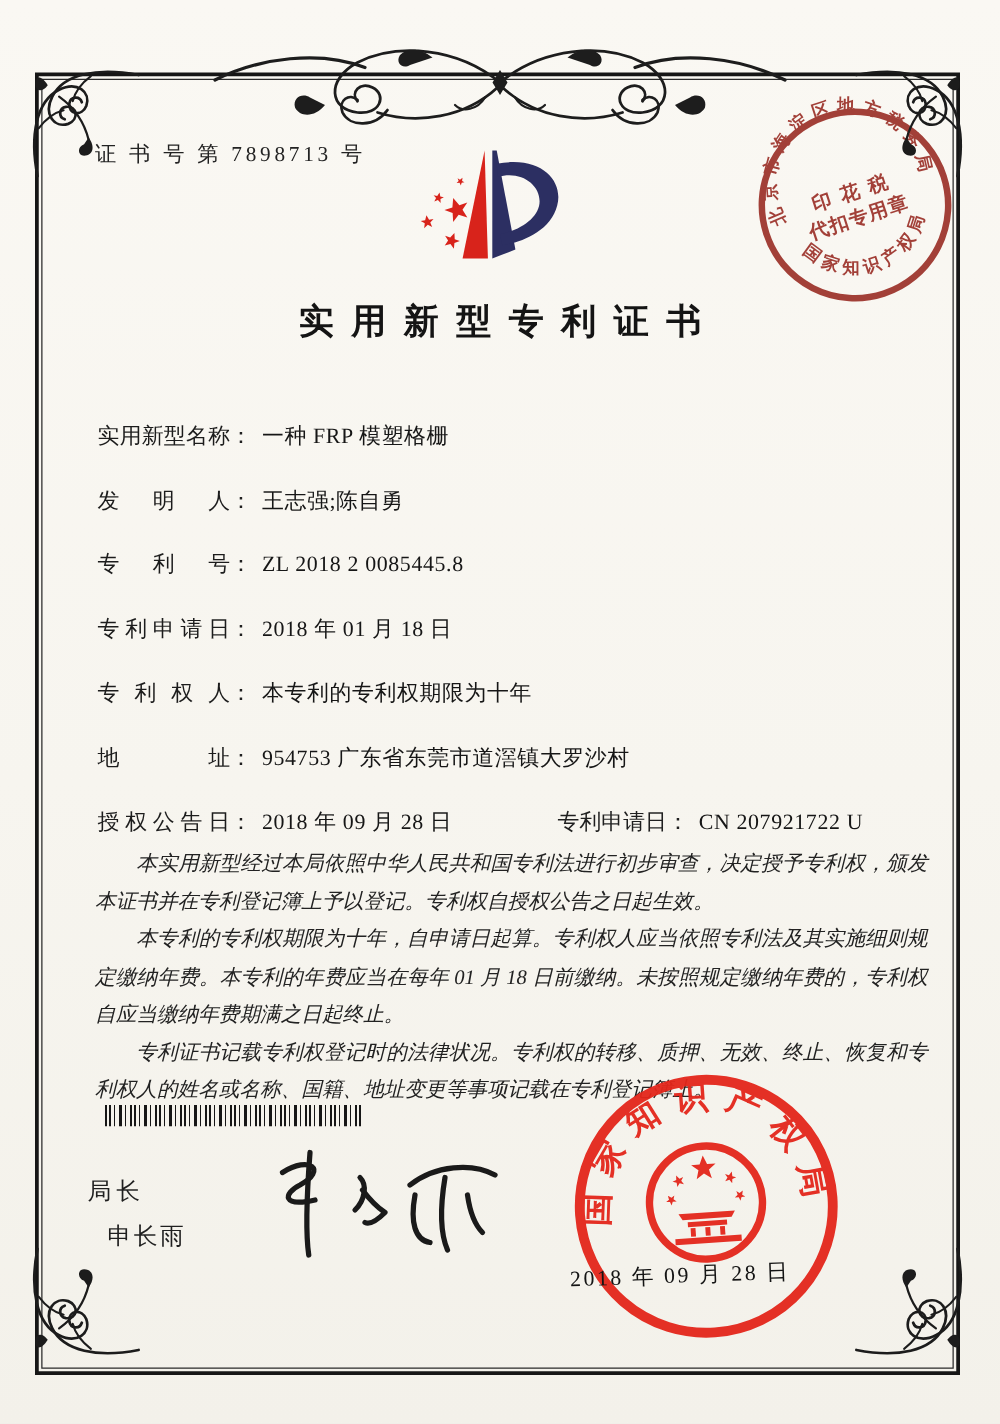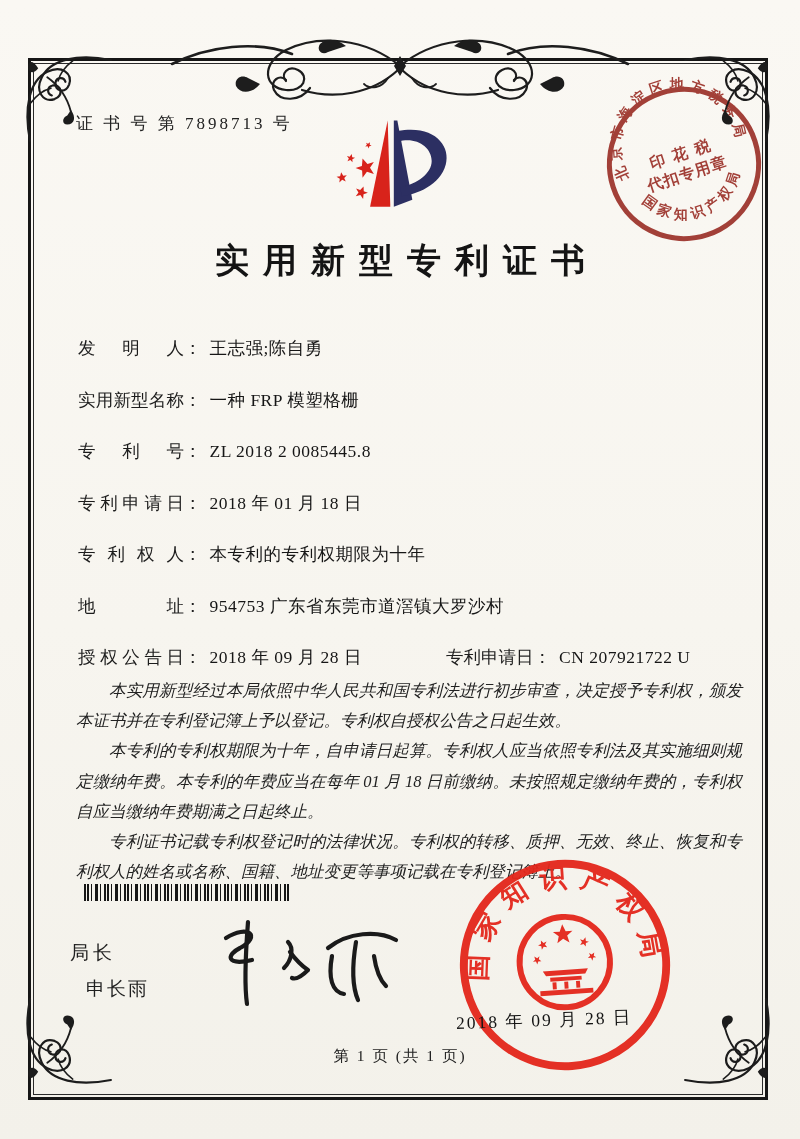--- a/index.html
+++ b/index.html
@@ -31,21 +31,21 @@
   .top-ornament{position:absolute;left:160px;top:26px;z-index:3;}
   
   .cert-no{
     position:absolute;left:76px;top:112px;
     font-size:17px;letter-spacing:3px;color:#222;
   }
   .logo{position:absolute;left:312px;top:108px;}
   .tax-stamp{position:absolute;left:596px;top:76px;opacity:.88;}
   .doc-title{
     position:absolute;left:0;right:0;top:238px;
-    text-align:center;font-size:34px;font-weight:bold;
+    text-align:center;font-size:28px;font-weight:bold;
     letter-spacing:14px;color:#141414;text-indent:14px;
   }
   
   .fields{position:absolute;left:78px;top:336px;width:660px;font-size:17.5px;}
   .frow{margin-bottom:25.5px;height:26px;white-space:nowrap;position:relative;}
   .flabel{
     display:inline-block;width:106px;
     text-align:justify;text-align-last:justify;
     vertical-align:top;color:#1c1c1c;
   }
@@ -168,24 +168,24 @@
       </text>
       <text x="85" y="80" text-anchor="middle" font-size="15" font-weight="bold" letter-spacing="2" fill="#97271f">印 花 税</text>
       <text x="85" y="100" text-anchor="middle" font-size="15" font-weight="bold" letter-spacing="1" fill="#97271f">代扣专用章</text>
     </g>
   </svg>
 
   <div class="doc-title">实用新型专利证书</div>
 
   <div class="fields">
     <div class="frow">
+      <span class="flabel">实用新型名称</span><span class="fcolon">：</span><span class="fvalue">一种 FRP 模塑格栅</span>
+    </div>
+    <div class="frow">
       <span class="flabel">发明人</span><span class="fcolon">：</span><span class="fvalue">王志强;陈自勇</span>
-    </div>
-    <div class="frow">
-      <span class="flabel">实用新型名称</span><span class="fcolon">：</span><span class="fvalue">一种 FRP 模塑格栅</span>
     </div>
     <div class="frow">
       <span class="flabel">专利号</span><span class="fcolon">：</span><span class="fvalue">ZL 2018 2 0085445.8</span>
     </div>
     <div class="frow">
       <span class="flabel">专利申请日</span><span class="fcolon">：</span><span class="fvalue">2018 年 01 月 18 日</span>
     </div>
     <div class="frow">
       <span class="flabel">专利权人</span><span class="fcolon">：</span><span class="fvalue">本专利的专利权期限为十年</span>
     </div>
@@ -243,15 +243,14 @@
       <rect x="99" y="127" width="32" height="4"></rect>
       <path d="M88,140 L142,140 L142,145 L88,145 Z"></path>
       <rect x="101" y="132" width="4" height="7"></rect>
       <rect x="113" y="132" width="4" height="7"></rect>
       <rect x="125" y="132" width="4" height="7"></rect>
     </g>
   </svg>
 
   <div class="seal-date">2018 年 09 月 28 日</div>
 
-  <div class="page-info">第 1 页 (共 1 页)</div>
 
 </div>
 
 </body></html>

